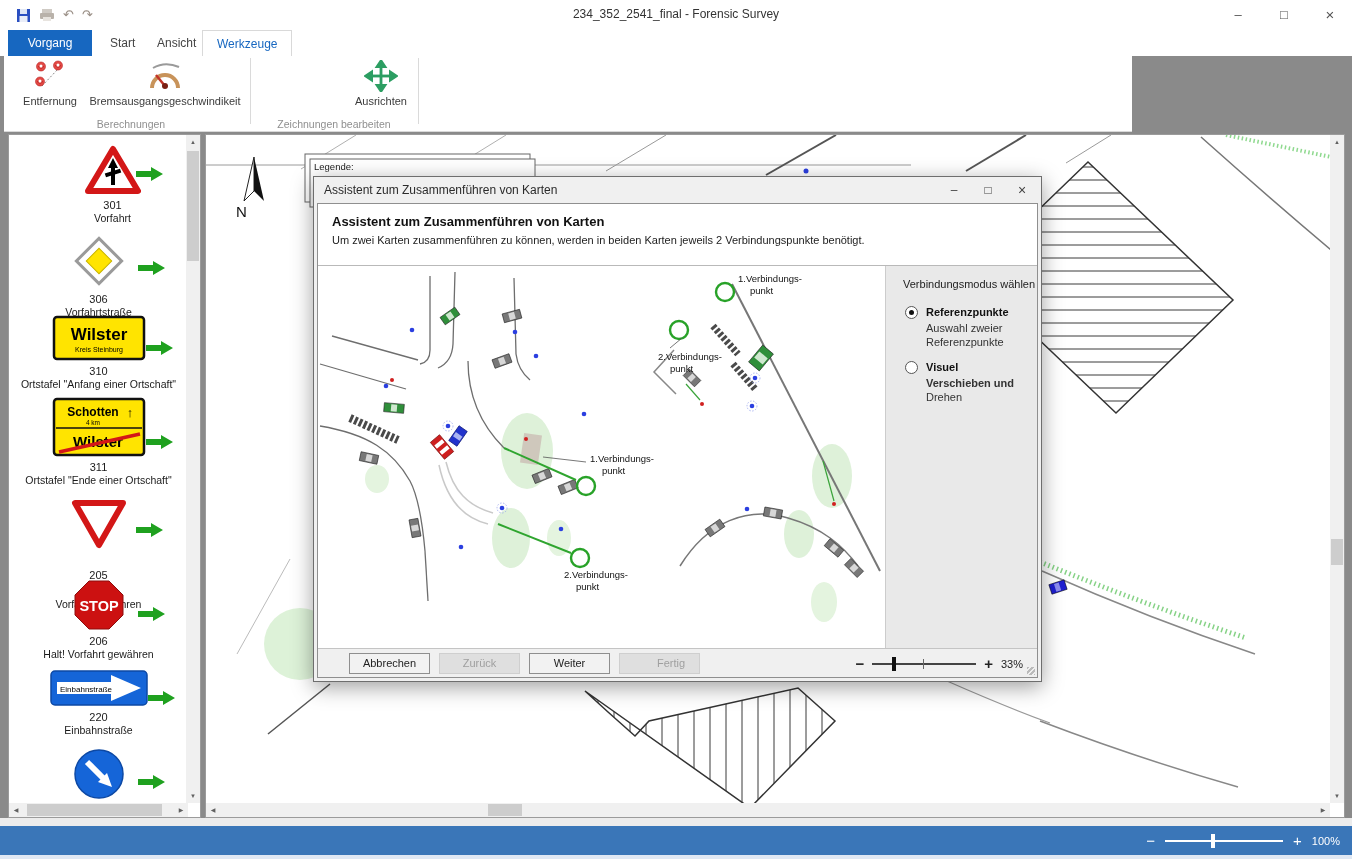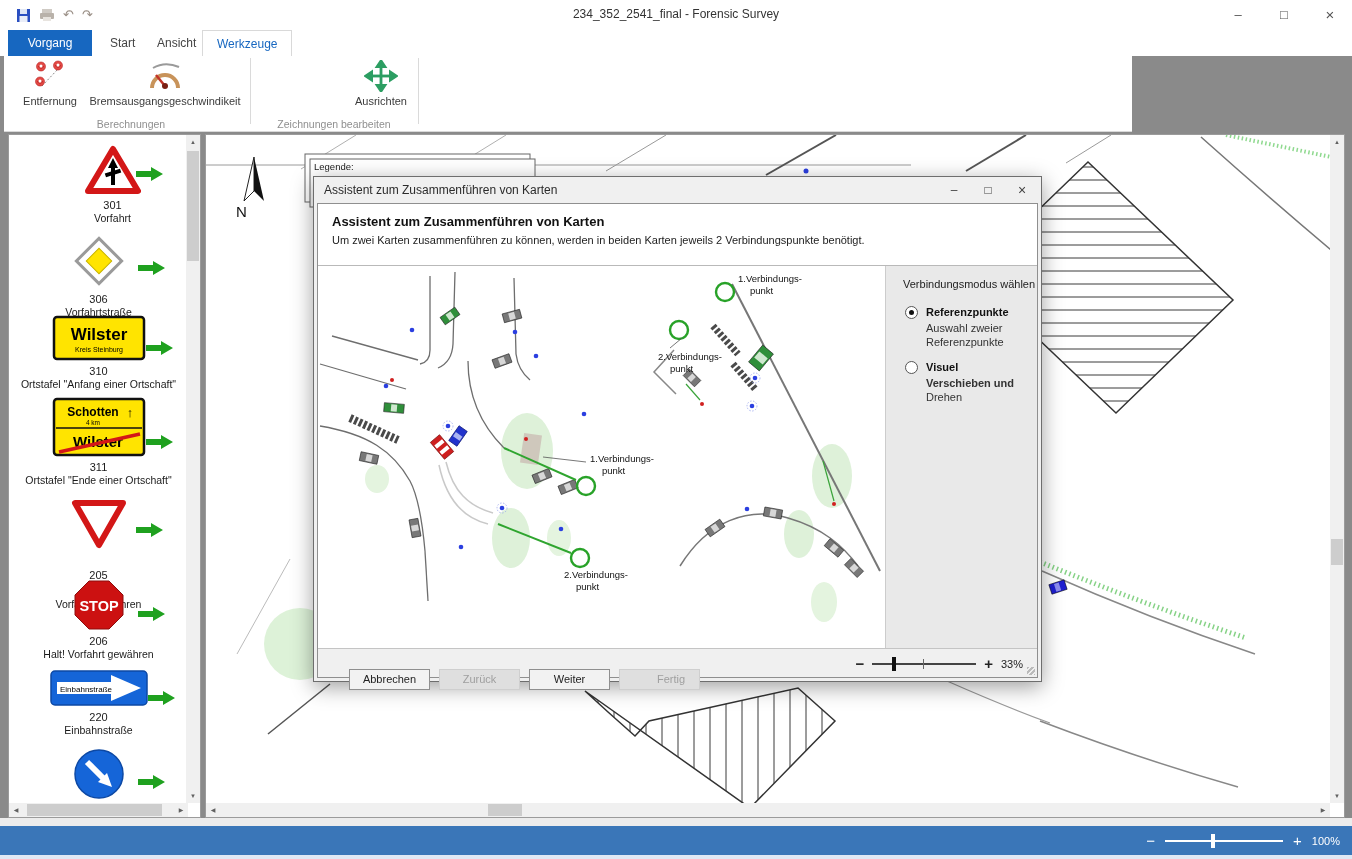--- a/index.html
+++ b/index.html
@@ -60,21 +60,21 @@
   .dlg-header .h{position:absolute;left:14px;top:10px;font-size:13px;font-weight:bold;color:#111;}
   .dlg-header .s{position:absolute;left:14px;top:30px;font-size:11px;color:#222;}
   .dlg-map{position:absolute;left:0;top:62px;width:567px;height:386px;background:#fff;overflow:hidden;}
   .dlg-panel{position:absolute;left:567px;right:0;top:62px;height:386px;background:#e9e9e9;border-left:1px solid #cccccc;}
   .dlg-panel .ph{position:absolute;left:17px;top:12px;font-size:11px;color:#222;}
   .radio{position:absolute;width:13px;height:13px;border:1px solid #555;border-radius:50%;background:#fff;}
   .radio.sel::after{content:"";position:absolute;left:3px;top:3px;width:5px;height:5px;border-radius:50%;background:#111;}
   .opt-l{position:absolute;font-size:11px;font-weight:bold;color:#111;}
   .opt-d{position:absolute;font-size:11px;color:#333;}
   .dlg-footer{position:absolute;left:0;right:0;bottom:0;height:29px;background:#f0f0f0;border-top:1px solid #c4c4c4;}
-  .dbtn{position:absolute;top:20px;width:81px;height:21px;font-size:11px;text-align:center;line-height:19px;
+  .dbtn{position:absolute;top:4px;width:81px;height:21px;font-size:11px;text-align:center;line-height:19px;
         background:#f2f2f2;border:1px solid #8f8f8f;color:#222;}
   .dbtn.dis{background:#dfdfdf;border:1px solid #cfcfcf;color:#9f9f9f;}
   .dlg-zoom{position:absolute;right:14px;top:0;height:29px;display:flex;align-items:center;gap:8px;color:#222;}
   .dlg-zoom .trk{position:relative;width:104px;height:2px;background:#444;}
   .dlg-zoom .th{position:absolute;left:20px;top:-6px;width:4px;height:14px;background:#111;}
   .dlg-zoom .tick{position:absolute;left:51px;top:-4px;width:1px;height:10px;background:#666;}
   .dlg-zoom .pm{font-size:15px;font-weight:bold;}
   .dlg-zoom .pct{font-size:11px;}
   .grip{position:absolute;right:2px;bottom:2px;width:8px;height:8px;
         background:repeating-linear-gradient(135deg,#bbb 0 1.5px,transparent 1.5px 3.5px);}

